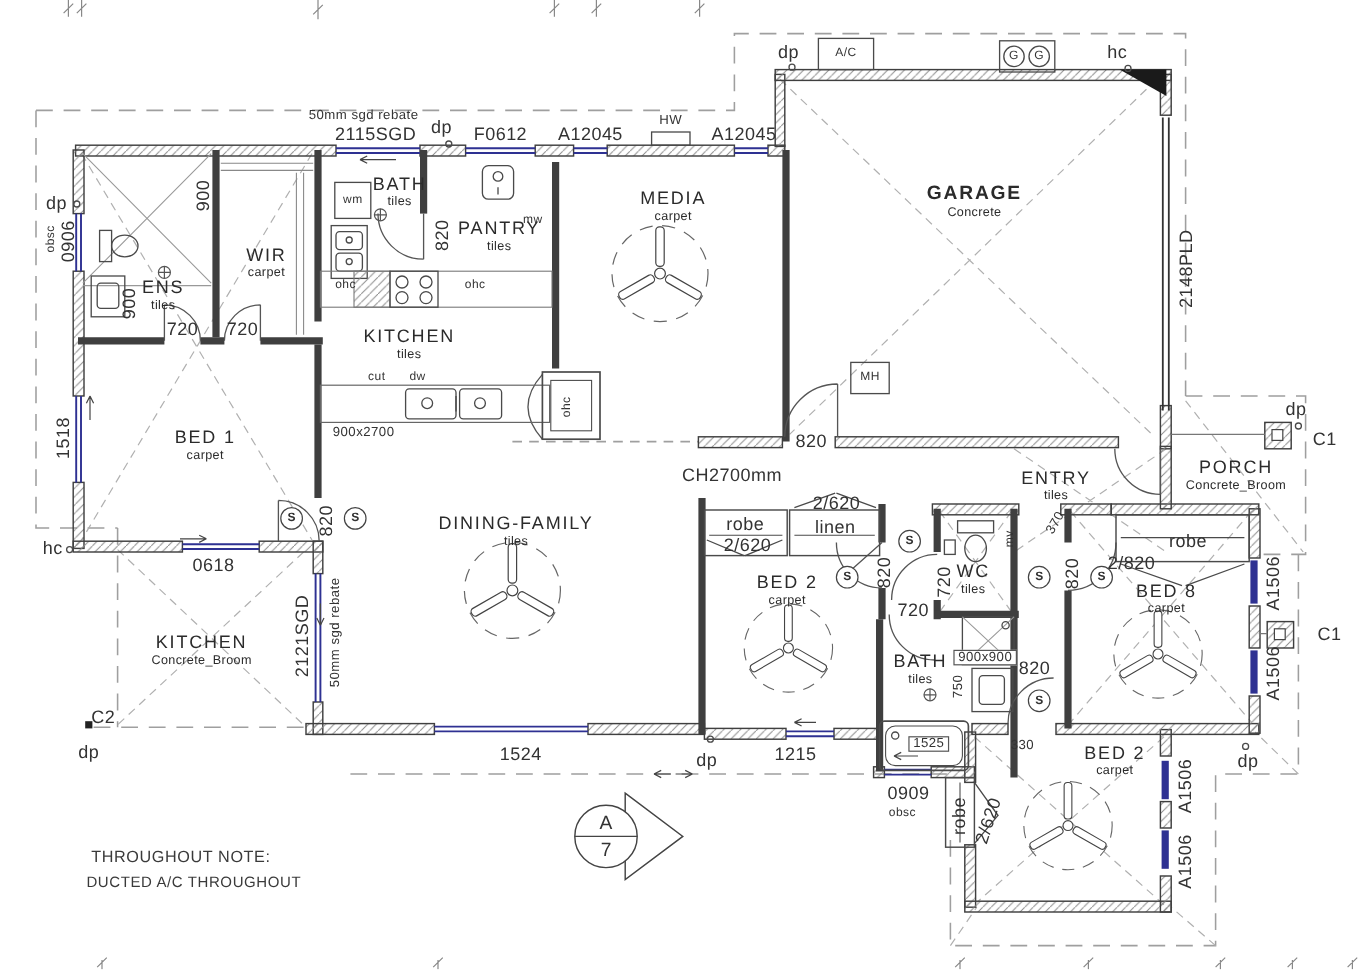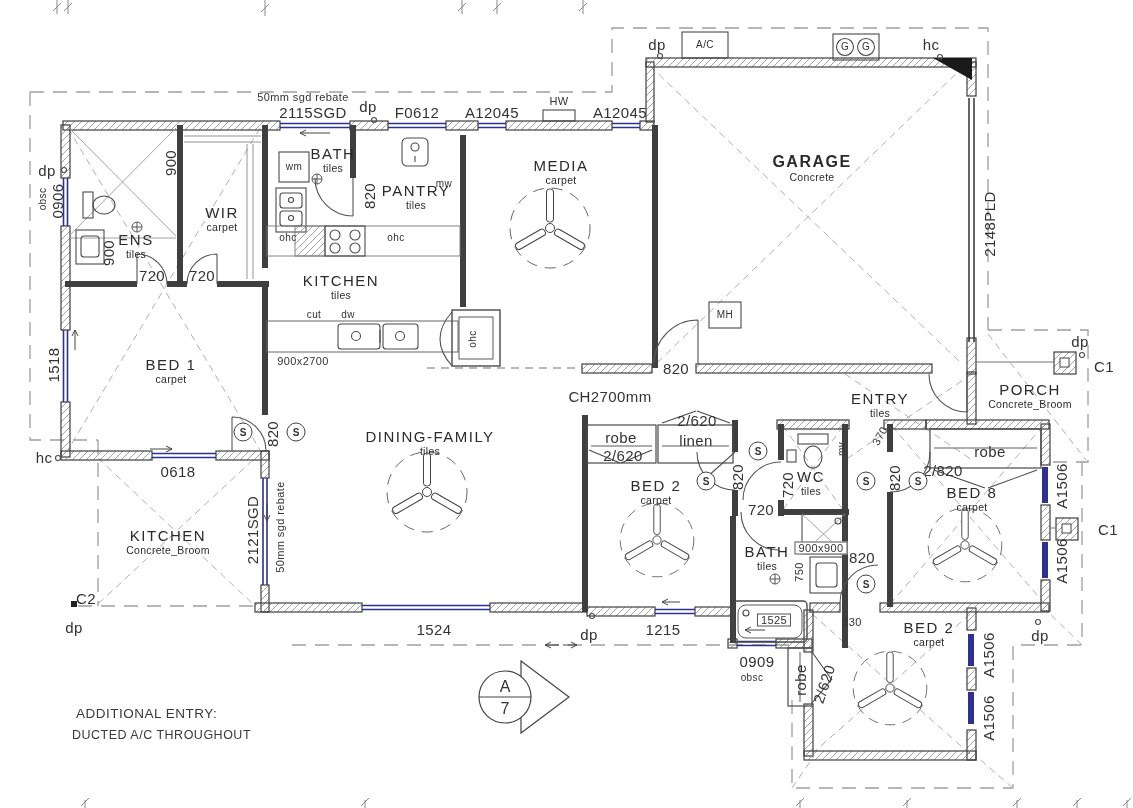--- a/index.html
+++ b/index.html
@@ -448,16 +448,16 @@
 <div class="smark" style="left:296px;top:432px">S</div>
 <div class="smark" style="left:758px;top:451px">S</div>
 <div class="smark" style="left:706px;top:481px">S</div>
 <div class="smark" style="left:866px;top:481px">S</div>
 <div class="smark" style="left:918px;top:481px">S</div>
 <div class="smark" style="left:866px;top:584px">S</div>
 
 <div class="sec" style="left:505px;top:687px">A</div>
 <div class="sec" style="left:505px;top:709px">7</div>
 
-<div class="note" style="left:76px;top:706px;font-size:13.5px;letter-spacing:.5px">ADDITIONAL ENTRY:</div>
+<div class="note" style="left:76px;top:706px;font-size:13.5px;letter-spacing:.5px">THROUGHOUT NOTE:</div>
 <div class="note" style="left:72px;top:728px;font-size:12.5px;letter-spacing:.5px">DUCTED A/C THROUGHOUT</div>
 
 </div>
 
 </body></html>

